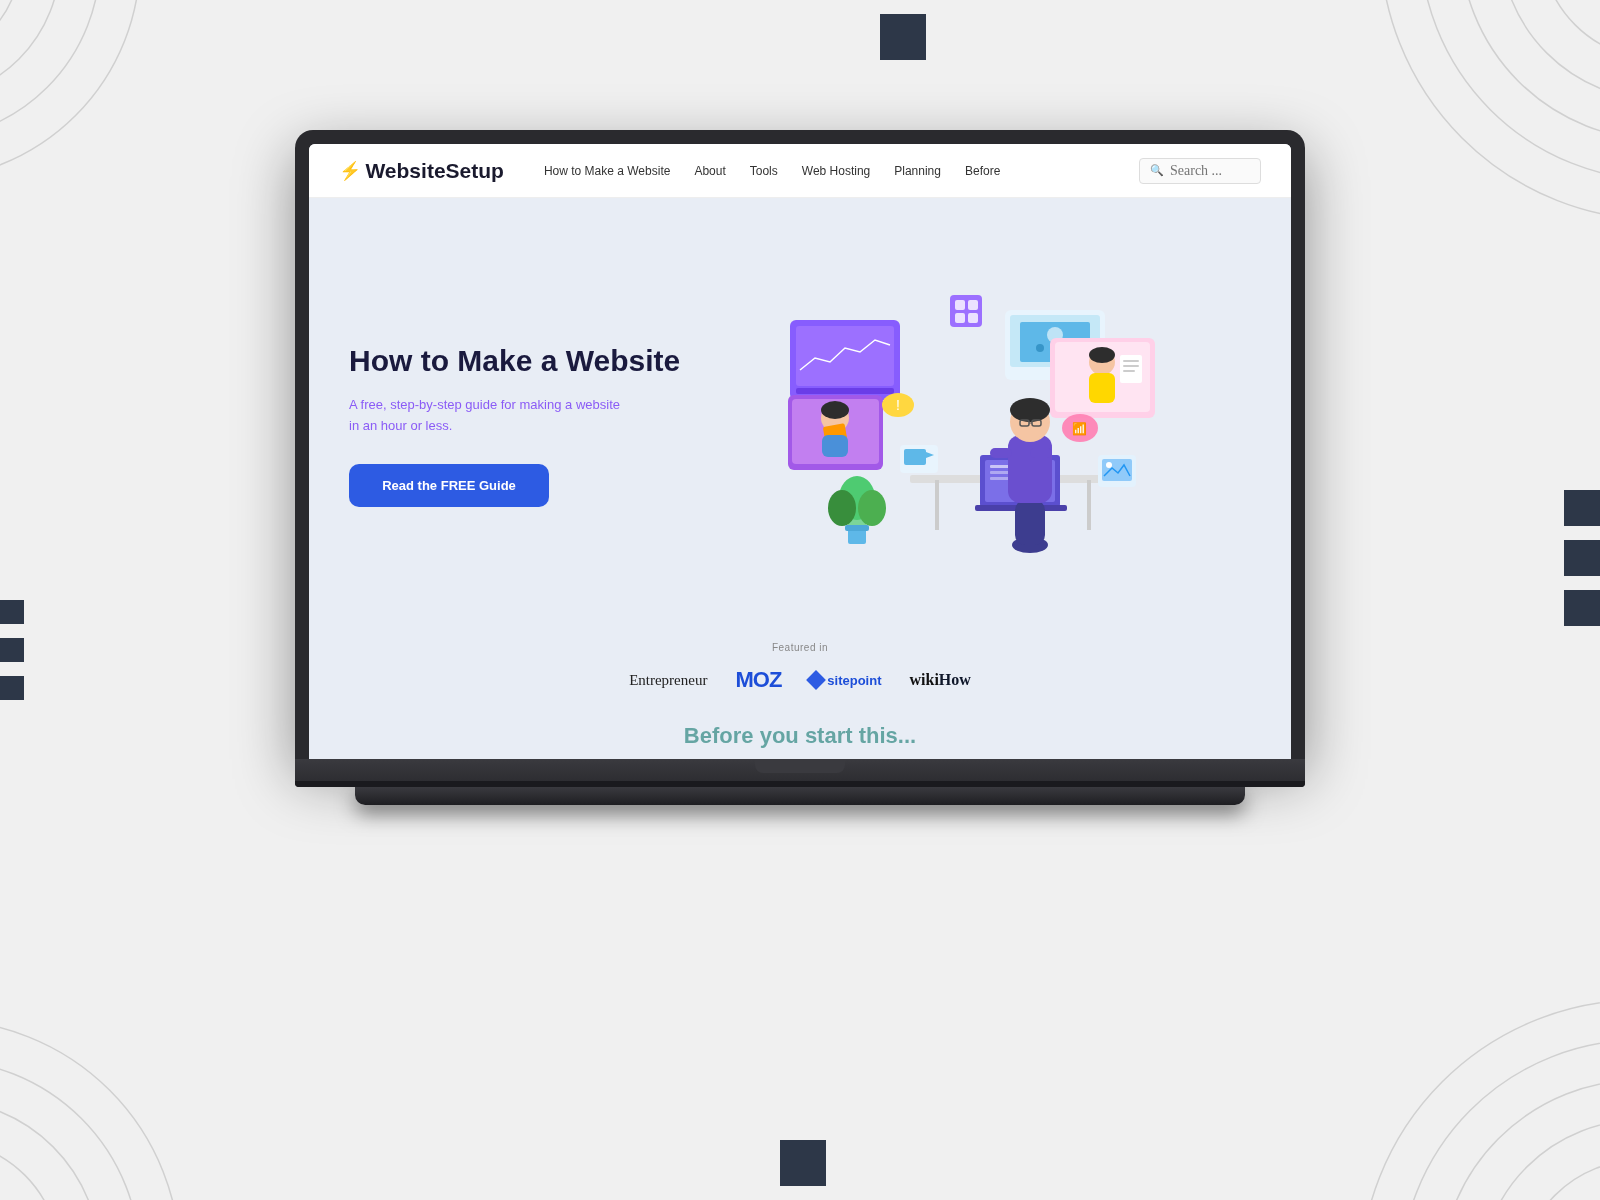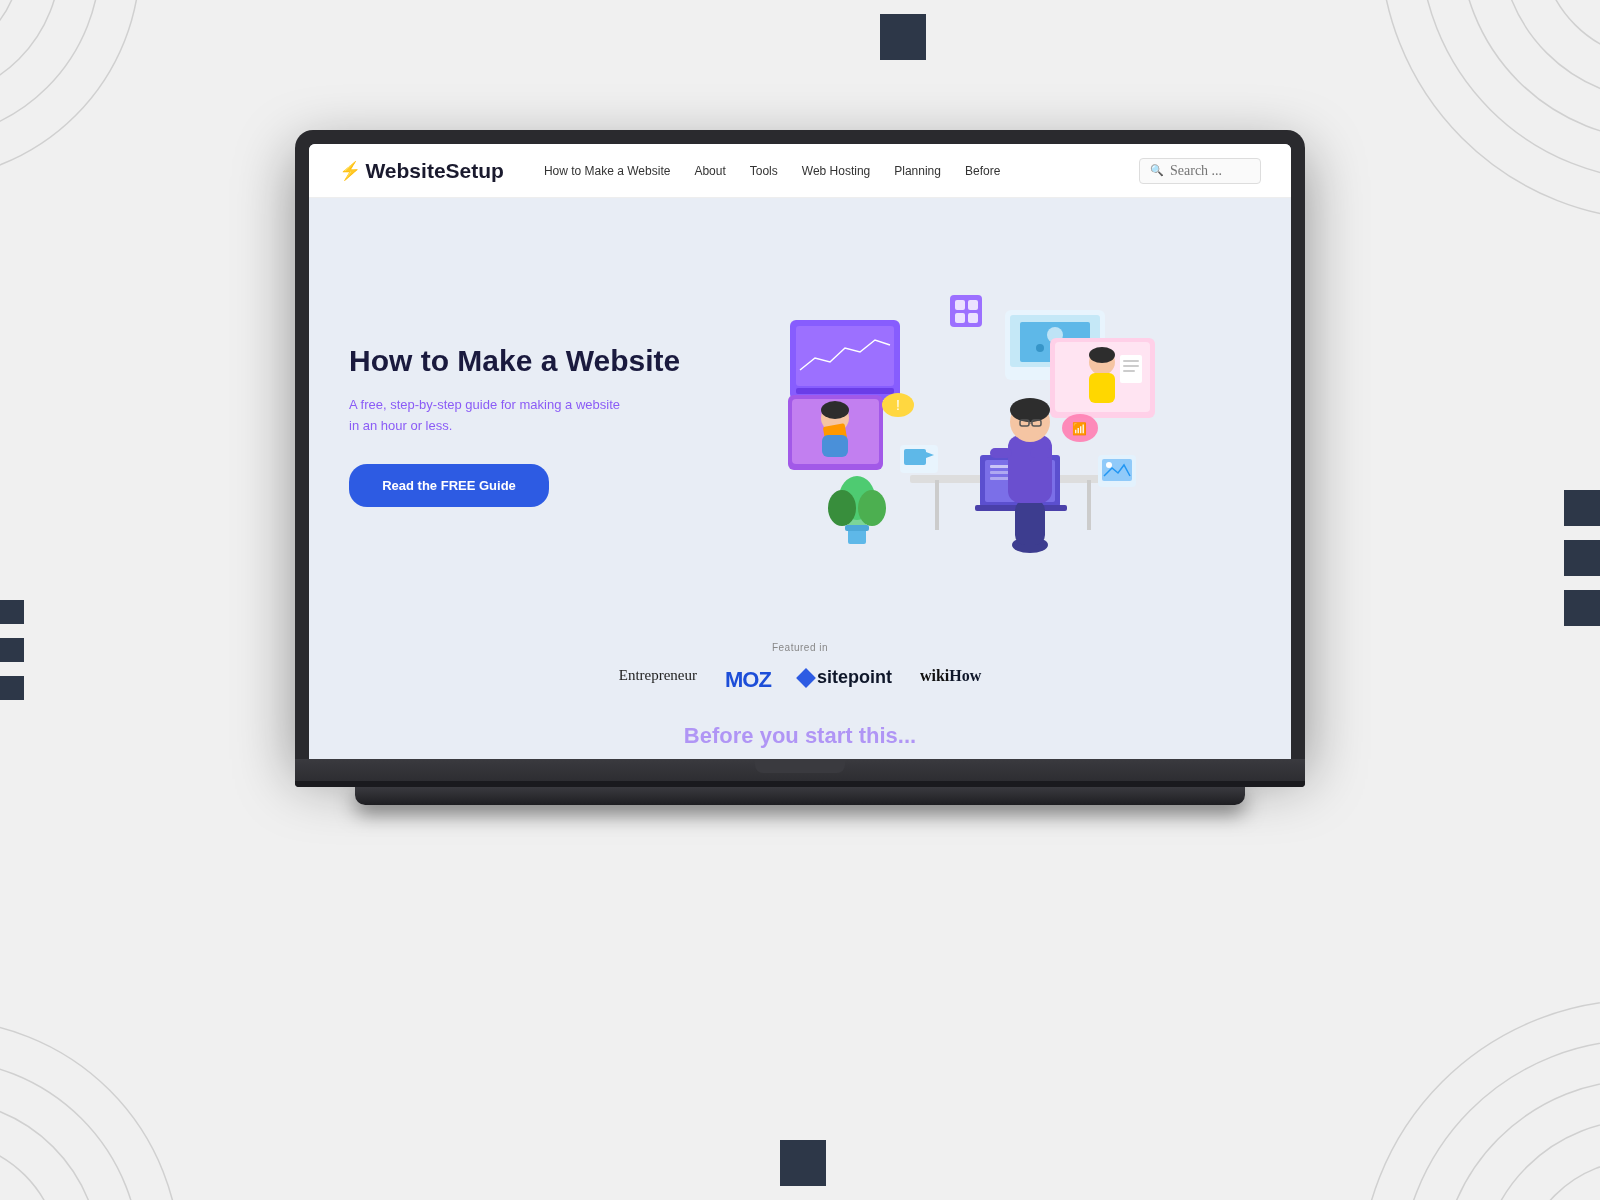--- a/index.html
+++ b/index.html
@@ -287,21 +287,21 @@
       margin-bottom: 28px;
       max-width: 280px;
     }
     .cta-button {
       display: inline-block;
       background: #2d5be3;
       color: #fff;
       font-size: 13px;
       font-weight: 600;
       padding: 14px 24px;
-      border-radius: 18px;
+      border-radius: 10px;
       cursor: pointer;
       text-align: center;
       max-width: 200px;
       border: none;
     }
 
     
     .hero-right {
       flex: 1;
       position: relative;
@@ -318,53 +318,53 @@
     }
     .featured-label {
       text-align: center;
       font-size: 10px;
       color: #888;
       margin-bottom: 14px;
       letter-spacing: 0.5px;
     }
     .featured-logos {
       display: flex;
-      align-items: flex-start;
+      align-items: center;
       justify-content: center;
       gap: 28px;
     }
     .featured-logo {
       font-size: 14px;
       font-weight: 700;
       color: #222;
       cursor: default;
     }
     .featured-logo.entrepreneur { font-family: Georgia, serif; font-size: 15px; font-weight: 400; }
     .featured-logo.moz { font-size: 22px; font-weight: 700; letter-spacing: -1px; color: #1d4ed8; }
-    .featured-logo.sitepoint { font-size: 18px; color: #0f172a; display: flex; align-items: center; gap: 4px; }
+    .featured-logo.sitepoint { font-size: 13px; color: #1d4ed8; display: flex; align-items: center; gap: 4px; }
     .sitepoint-diamond {
       width: 14px; height: 14px;
       background: #2d5be3;
       transform: rotate(45deg);
       display: inline-block;
       flex-shrink: 0;
     }
     .featured-logo.wikihow { font-family: Georgia, serif; font-size: 16px; color: #111; }
     .wikihow-how { color: #0f172a; }
 
     
     .bottom-preview {
       background: #e8edf5;
       padding: 10px 40px;
       text-align: center;
     }
     .bottom-preview-text {
       font-size: 22px;
       font-weight: 700;
-      color: #8b5cf6;
+      color: #0f766e;
       opacity: 0.6;
     }
   </style>
 </head>
 <body>
 
 <div class="bg-decor">
 
   <svg class="circles-top-right" viewBox="0 0 340 340">
     <circle cx="340" cy="0" r="80"></circle>

